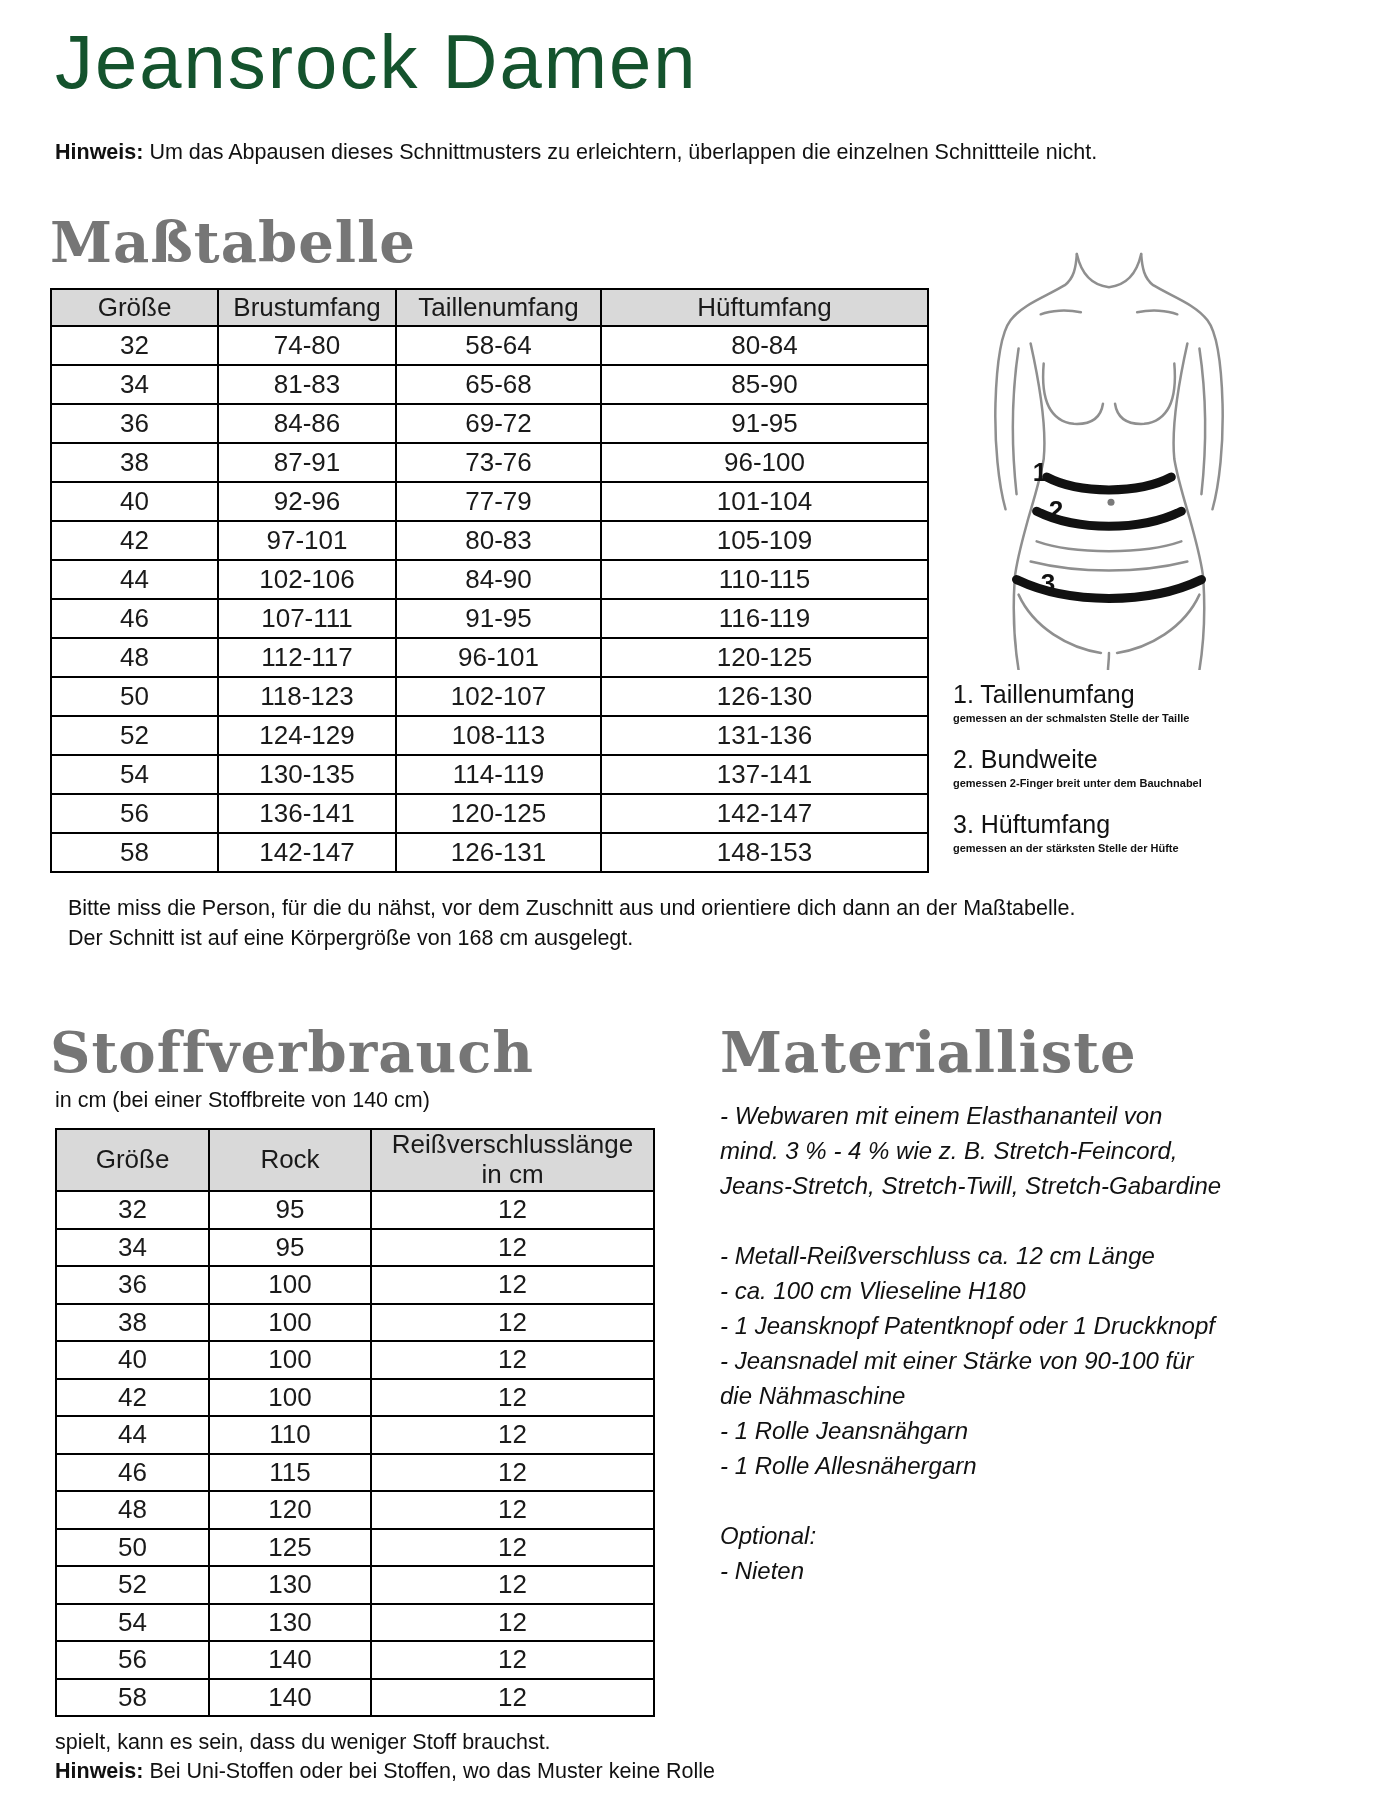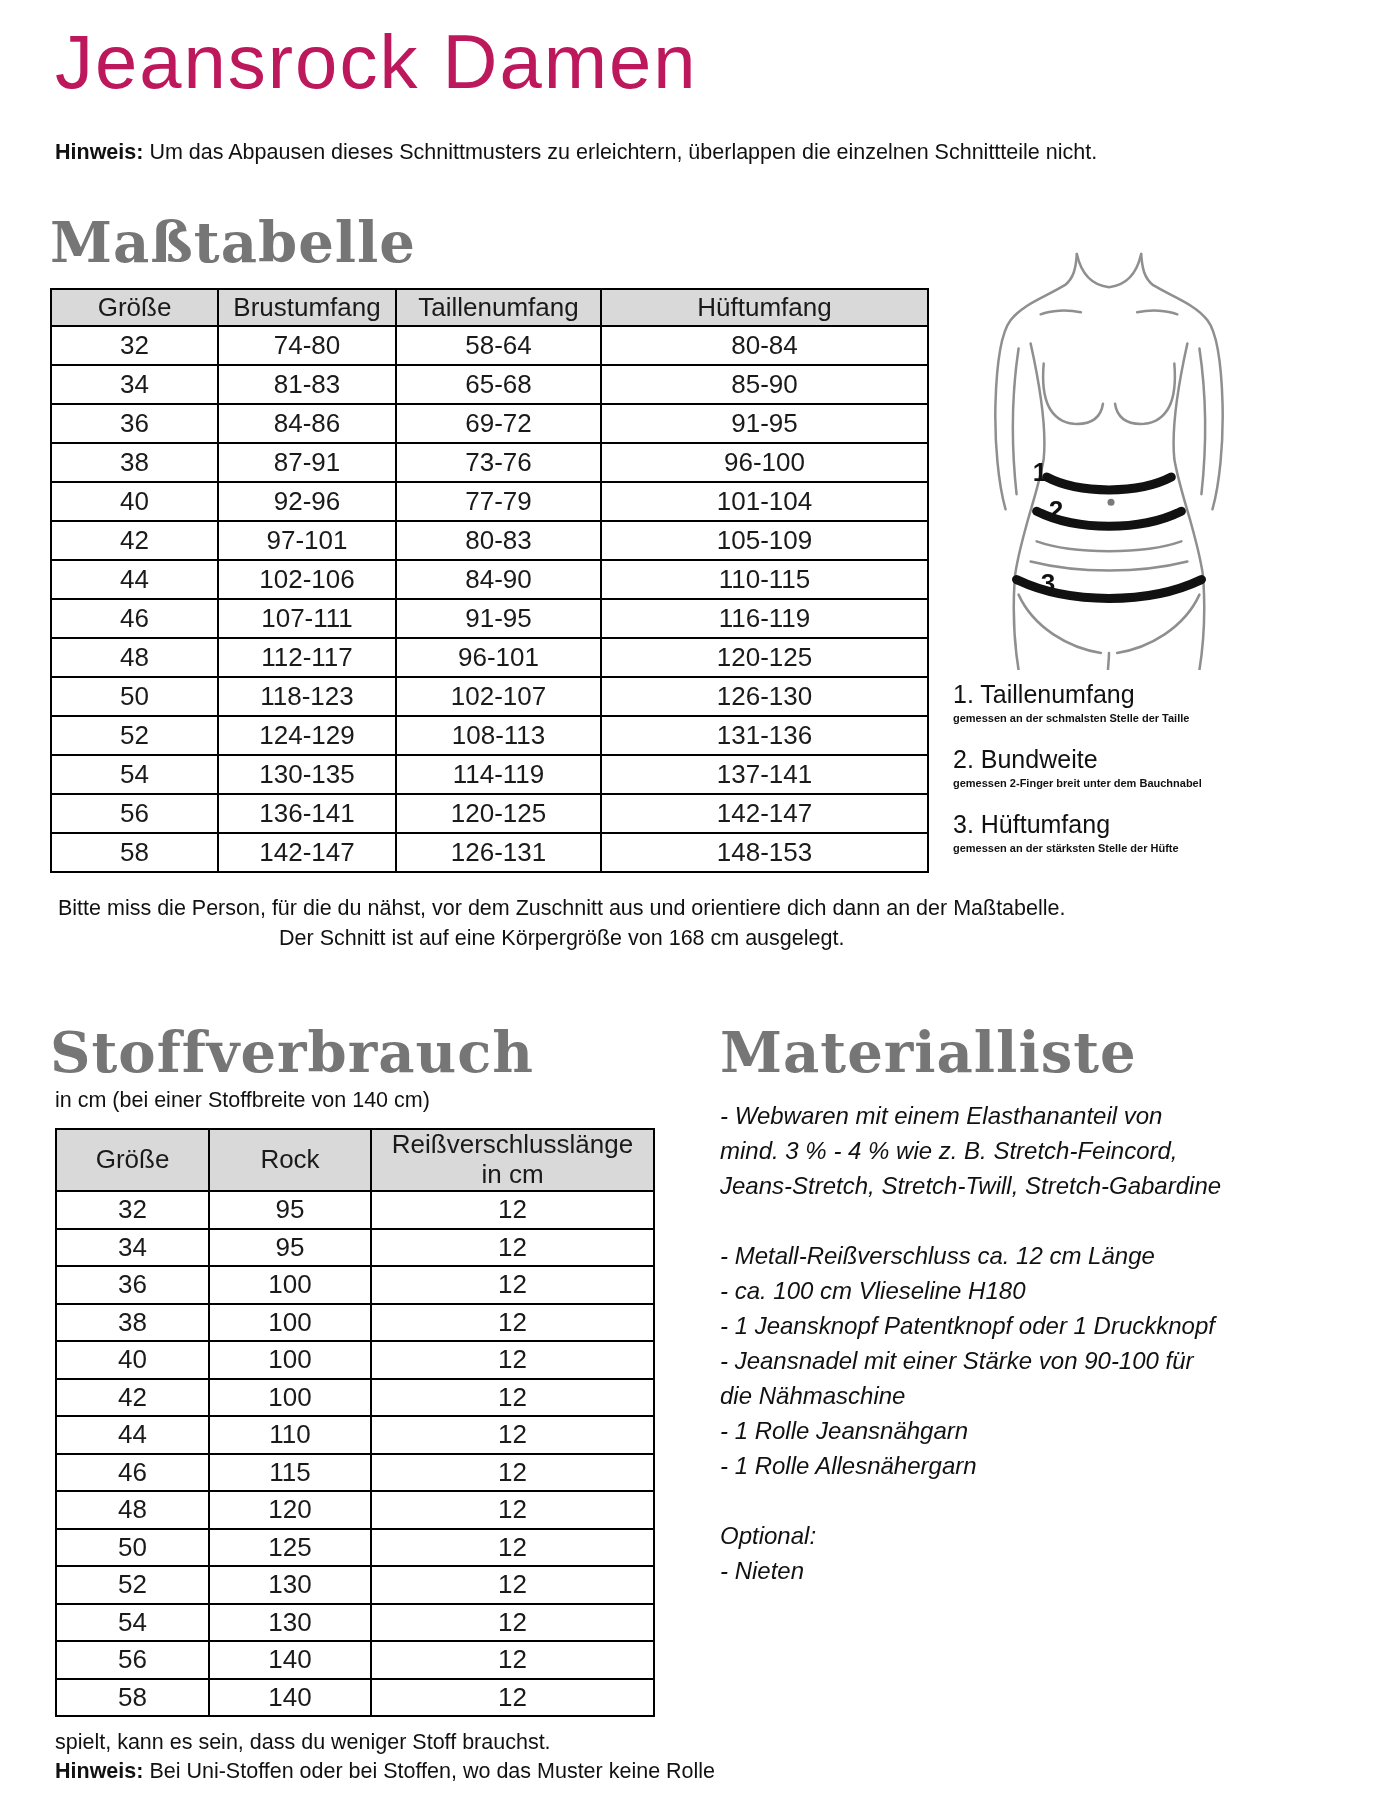--- a/index.html
+++ b/index.html
@@ -4,21 +4,21 @@
 <style>
   html,body { margin:0; padding:0; background:#fff; }
   .page {
     position:relative; width:1384px; height:1815px; background:#ffffff;
     font-family:"Liberation Sans", sans-serif; color:#1a1a1a; overflow:hidden;
   }
   .abs { position:absolute; }
 
   .doc-title {
     left:55px; top:18px; font-size:76px; font-weight:300; letter-spacing:2px;
-    color:#be185d; white-space:nowrap;
+    color:#14532d; white-space:nowrap;
   }
   .note-line { font-size:21.5px; color:#111; white-space:nowrap; }
   .note-line b { font-weight:bold; }
 
   .section-heading {
     font-family:"DejaVu Serif", "Liberation Serif", serif;
     font-weight:bold; font-size:56px; color:#767676; letter-spacing:1px;
     white-space:nowrap; line-height:1;
   }
 
@@ -212,21 +212,21 @@
     <div class="legend-block">
       <div class="legend-title">2. Bundweite</div>
       <div class="legend-desc">gemessen 2-Finger breit unter dem Bauchnabel</div>
     </div>
     <div class="legend-block">
       <div class="legend-title">3. Hüftumfang</div>
       <div class="legend-desc">gemessen an der stärksten Stelle der Hüfte</div>
     </div>
   </div>
 
-  <div class="abs para" style="left:58px; top:893px;text-align:center;">
+  <div class="abs para" style="left:68px; top:893px;">
     <div>Bitte miss die Person, für die du nähst, vor dem Zuschnitt aus und orientiere dich dann an der Maßtabelle.</div>
     <div>Der Schnitt ist auf eine Körpergröße von 168 cm ausgelegt.</div>
   </div>
 
   <div class="abs section-heading" style="left:50px; top:1024px;">Stoffverbrauch</div>
   <div class="abs subtitle" style="left:55px; top:1088px;">in cm (bei einer Stoffbreite von 140 cm)</div>
 
   <table class="abs meas" id="fabric-table" style="left:55px; top:1128px;">
     <colgroup>
       <col style="width:153px">

